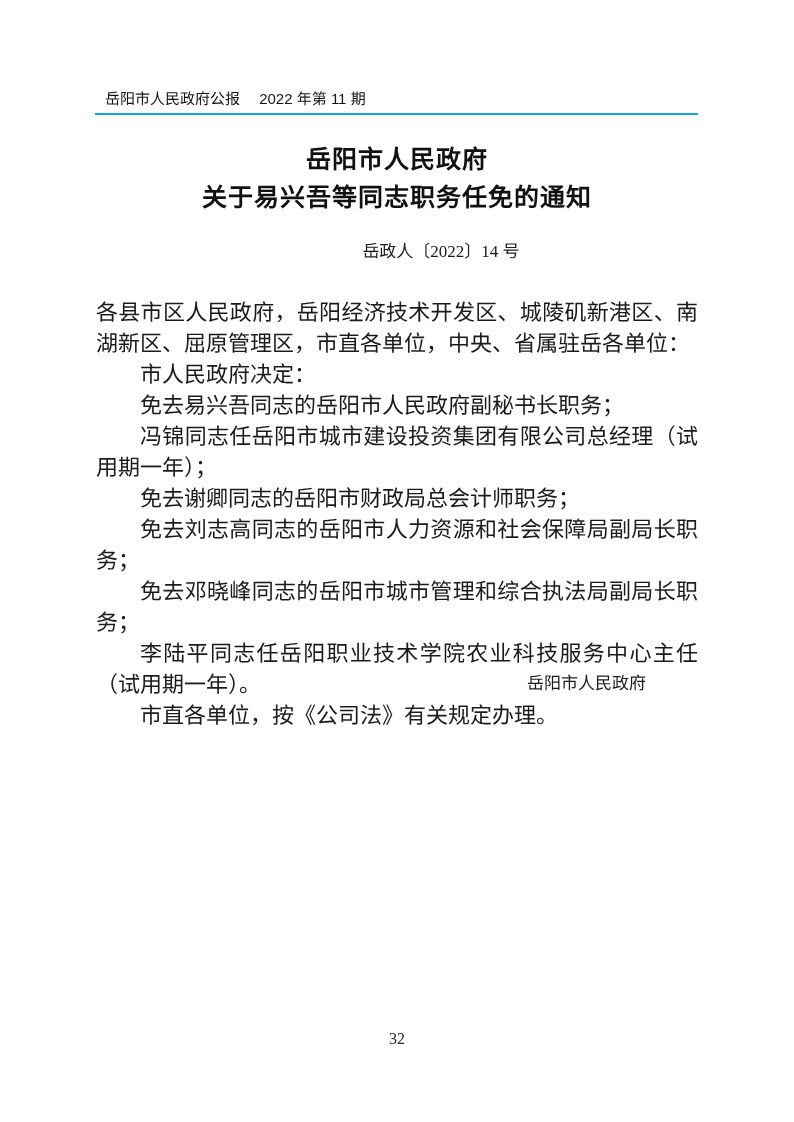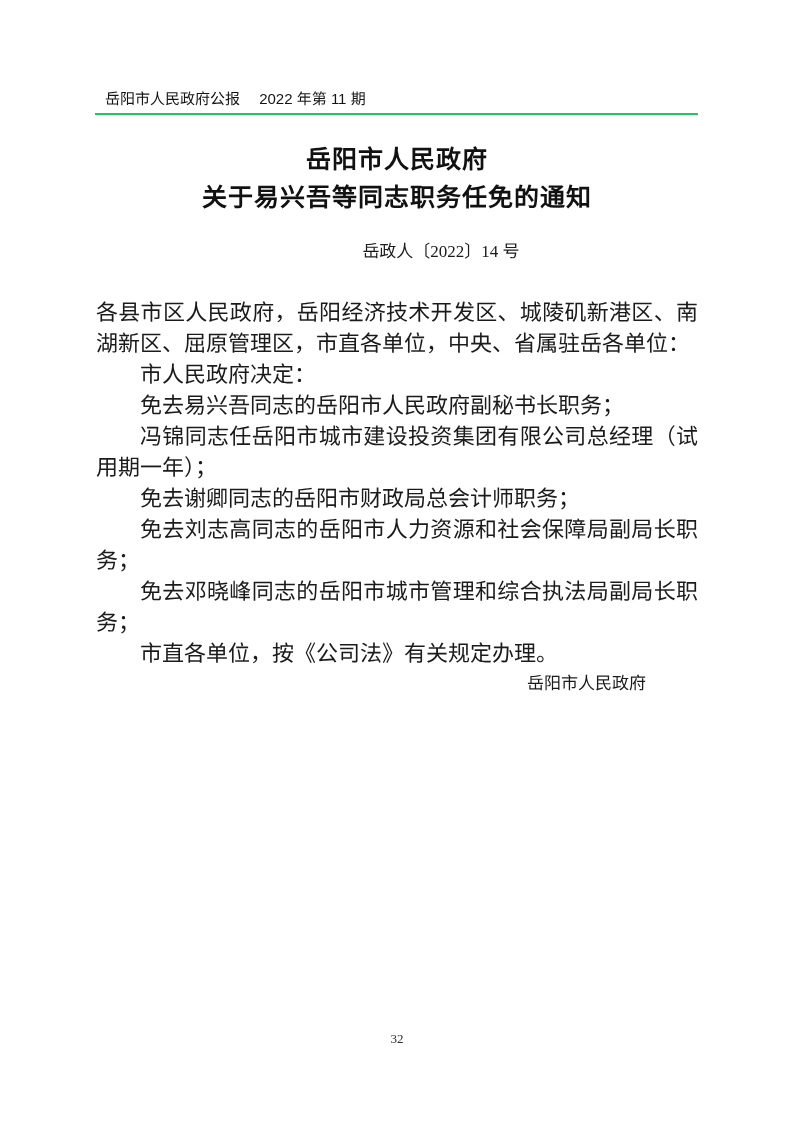--- a/index.html
+++ b/index.html
@@ -17,21 +17,21 @@
     font-family: "Liberation Serif", "DejaVu Serif", serif;
   }
 
   
   .gazette-header {
     position: absolute;
     top: 90px;
     left: 95px;
     width: 603px;
     padding-bottom: 5px;
-    border-bottom: 2px solid #22c55e;
+    border-bottom: 2px solid #0ea5e9;
     font-family: "Liberation Sans", "DejaVu Sans", sans-serif;
     font-size: 15px;
     line-height: 18px;
     color: #141414;
     white-space: nowrap;
   }
   .gazette-header .gazette-title { padding-left: 10px; }
   .gazette-header .issue-label { margin-left: 15px; }
 
   
@@ -91,21 +91,21 @@
     color: #1b1b1b;
   }
 
   
   .page-footer {
     position: absolute;
     top: 1030px;
     left: 0;
     width: 794px;
     text-align: center;
-    font-size: 13px;
+    font-size: 16px;
     line-height: 18px;
     color: #2a2a2a;
   }
 </style>
 </head>
 <body>
 
 <div class="page">
 
   <div class="gazette-header">
@@ -121,20 +121,21 @@
   <div class="doc-number">岳政人〔2022〕14 号</div>
 
   <div class="notice-body">
     <p>各县市区人民政府，岳阳经济技术开发区、城陵矶新港区、南湖新区、屈原管理区，市直各单位，中央、省属驻岳各单位：</p>
     <p class="indented">市人民政府决定：</p>
     <p class="indented">免去易兴吾同志的岳阳市人民政府副秘书长职务；</p>
     <p class="indented">冯锦同志任岳阳市城市建设投资集团有限公司总经理（试用期一年）；</p>
     <p class="indented">免去谢卿同志的岳阳市财政局总会计师职务；</p>
     <p class="indented">免去刘志高同志的岳阳市人力资源和社会保障局副局长职务；</p>
     <p class="indented">免去邓晓峰同志的岳阳市城市管理和综合执法局副局长职务；</p>
+    <p class="indented">李陆平同志任岳阳职业技术学院农业科技服务中心主任（试用期一年）。</p>
     <p class="indented">市直各单位，按《公司法》有关规定办理。</p>
   </div>
 
   <div class="signature-block">
     <div>岳阳市人民政府</div>
   </div>
 
   <div class="page-footer">32</div>
 
 </div>

